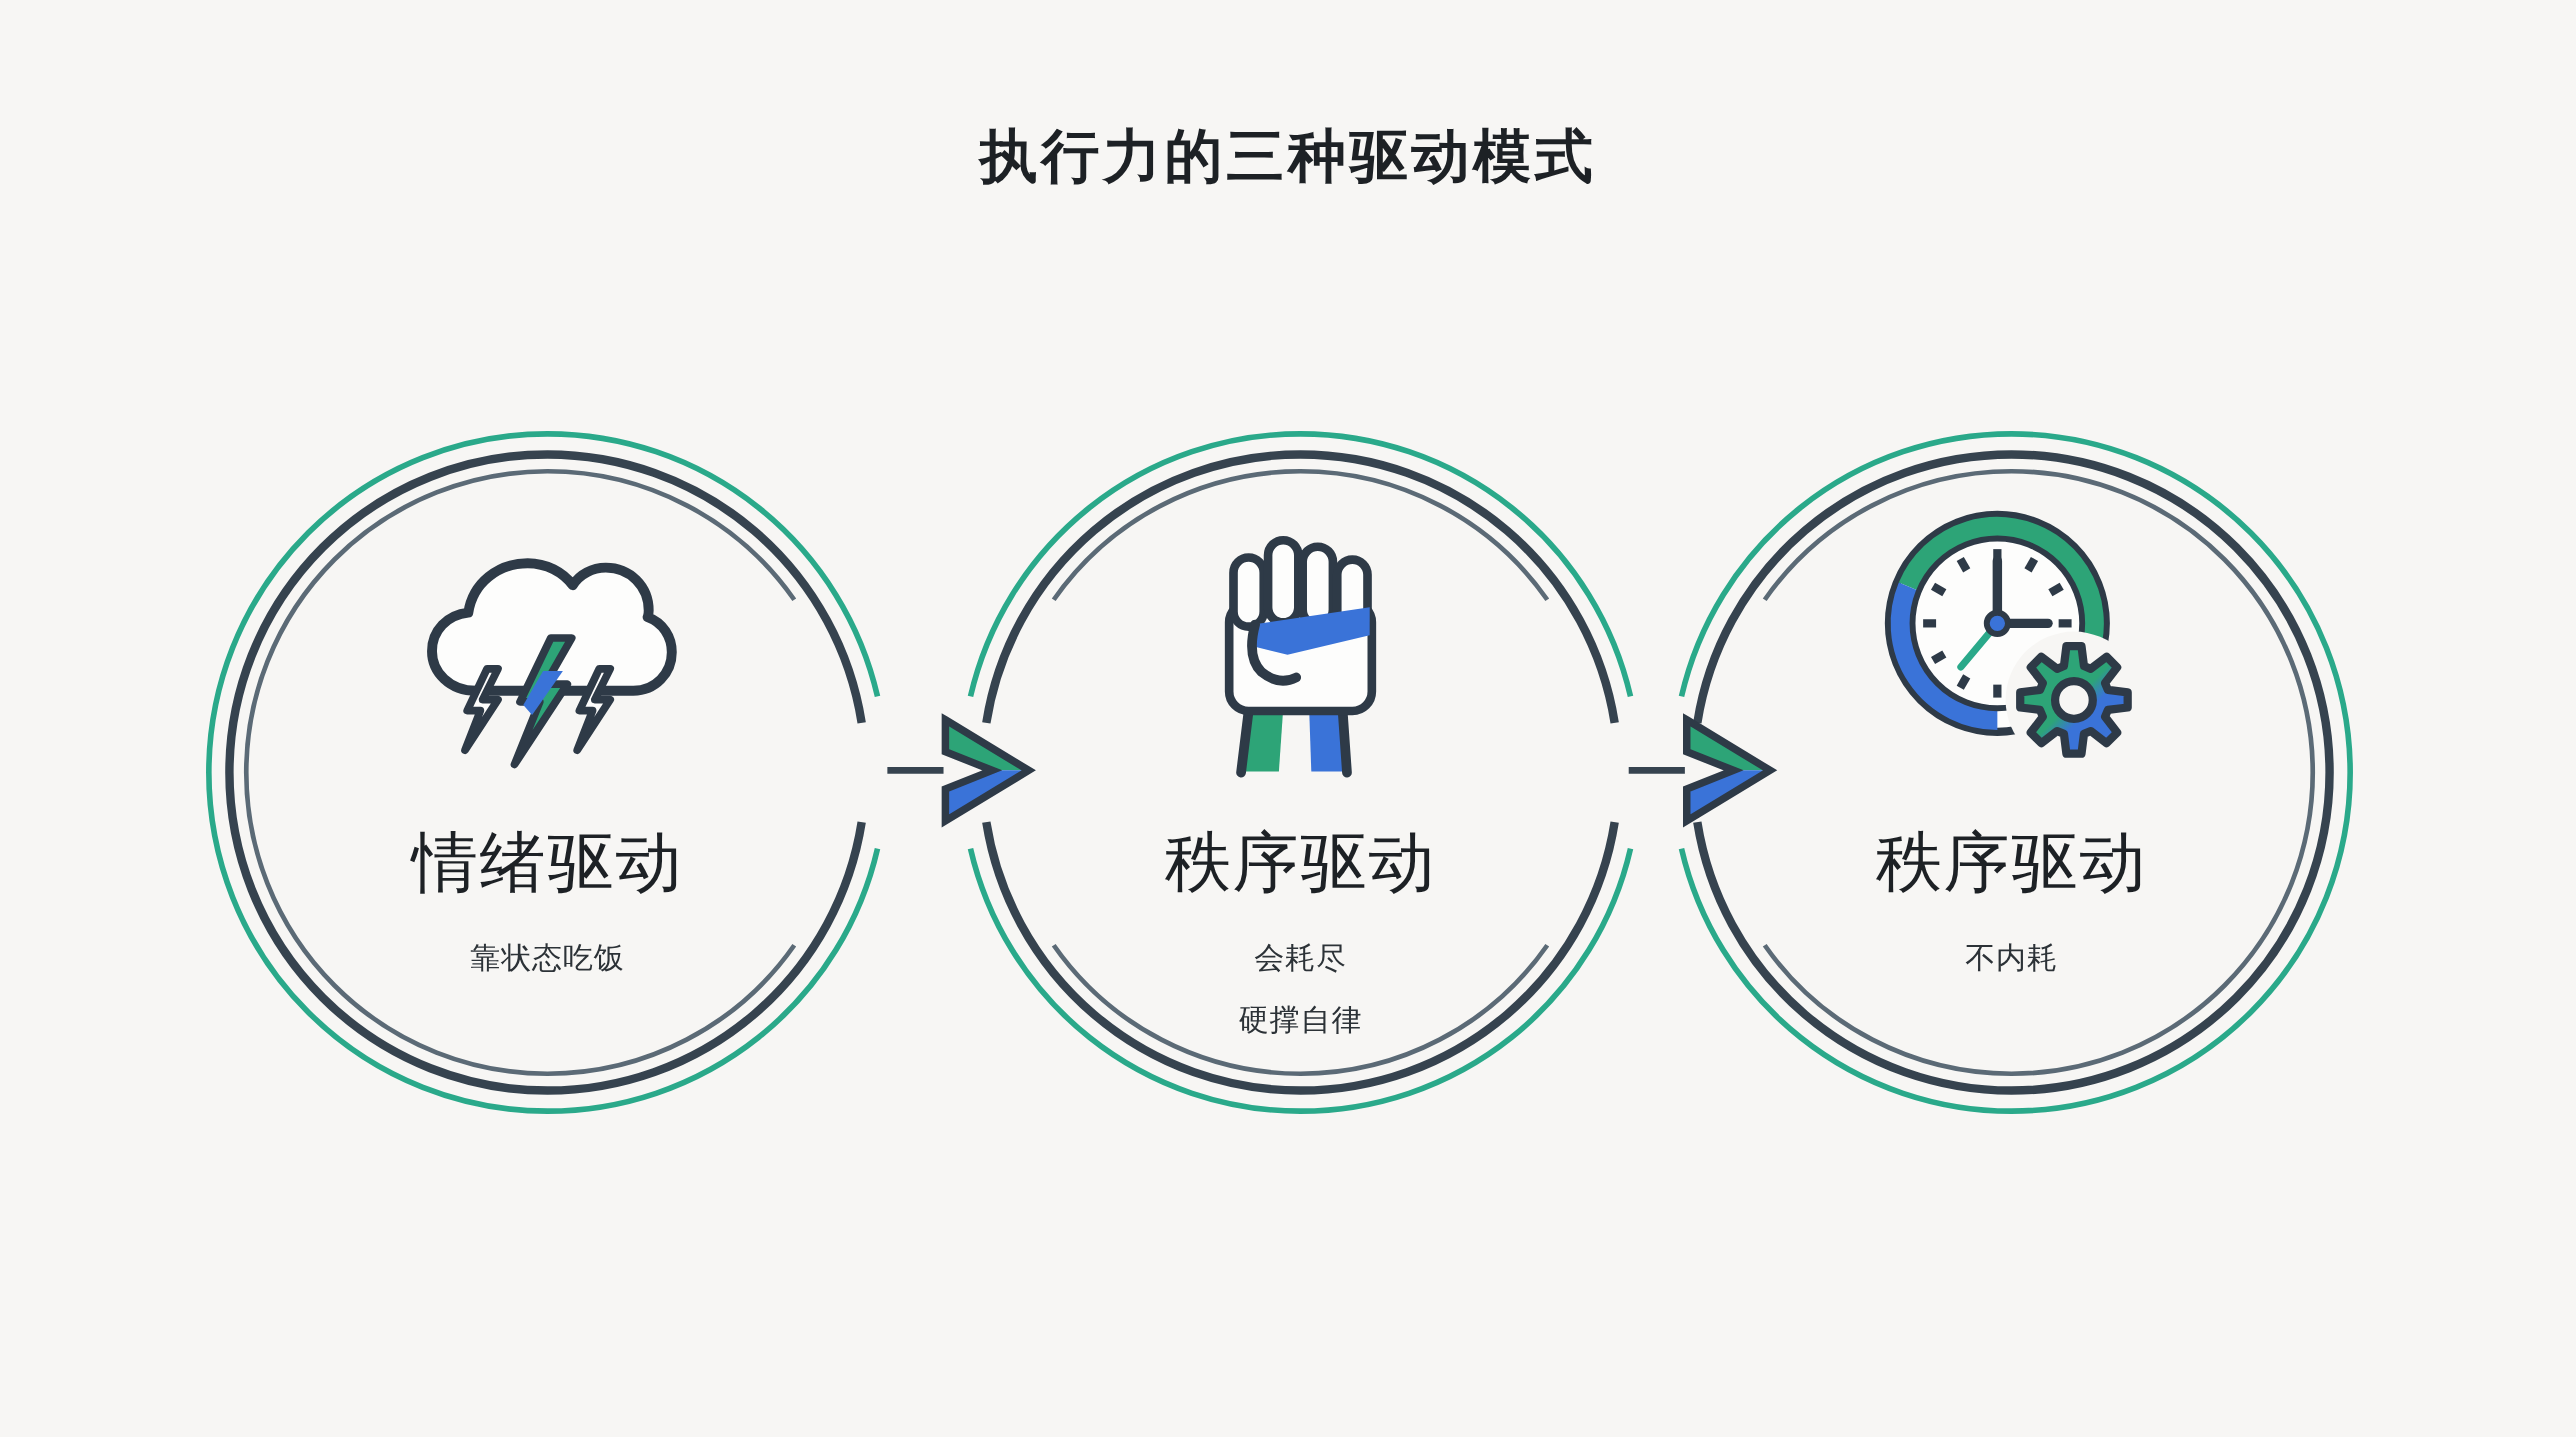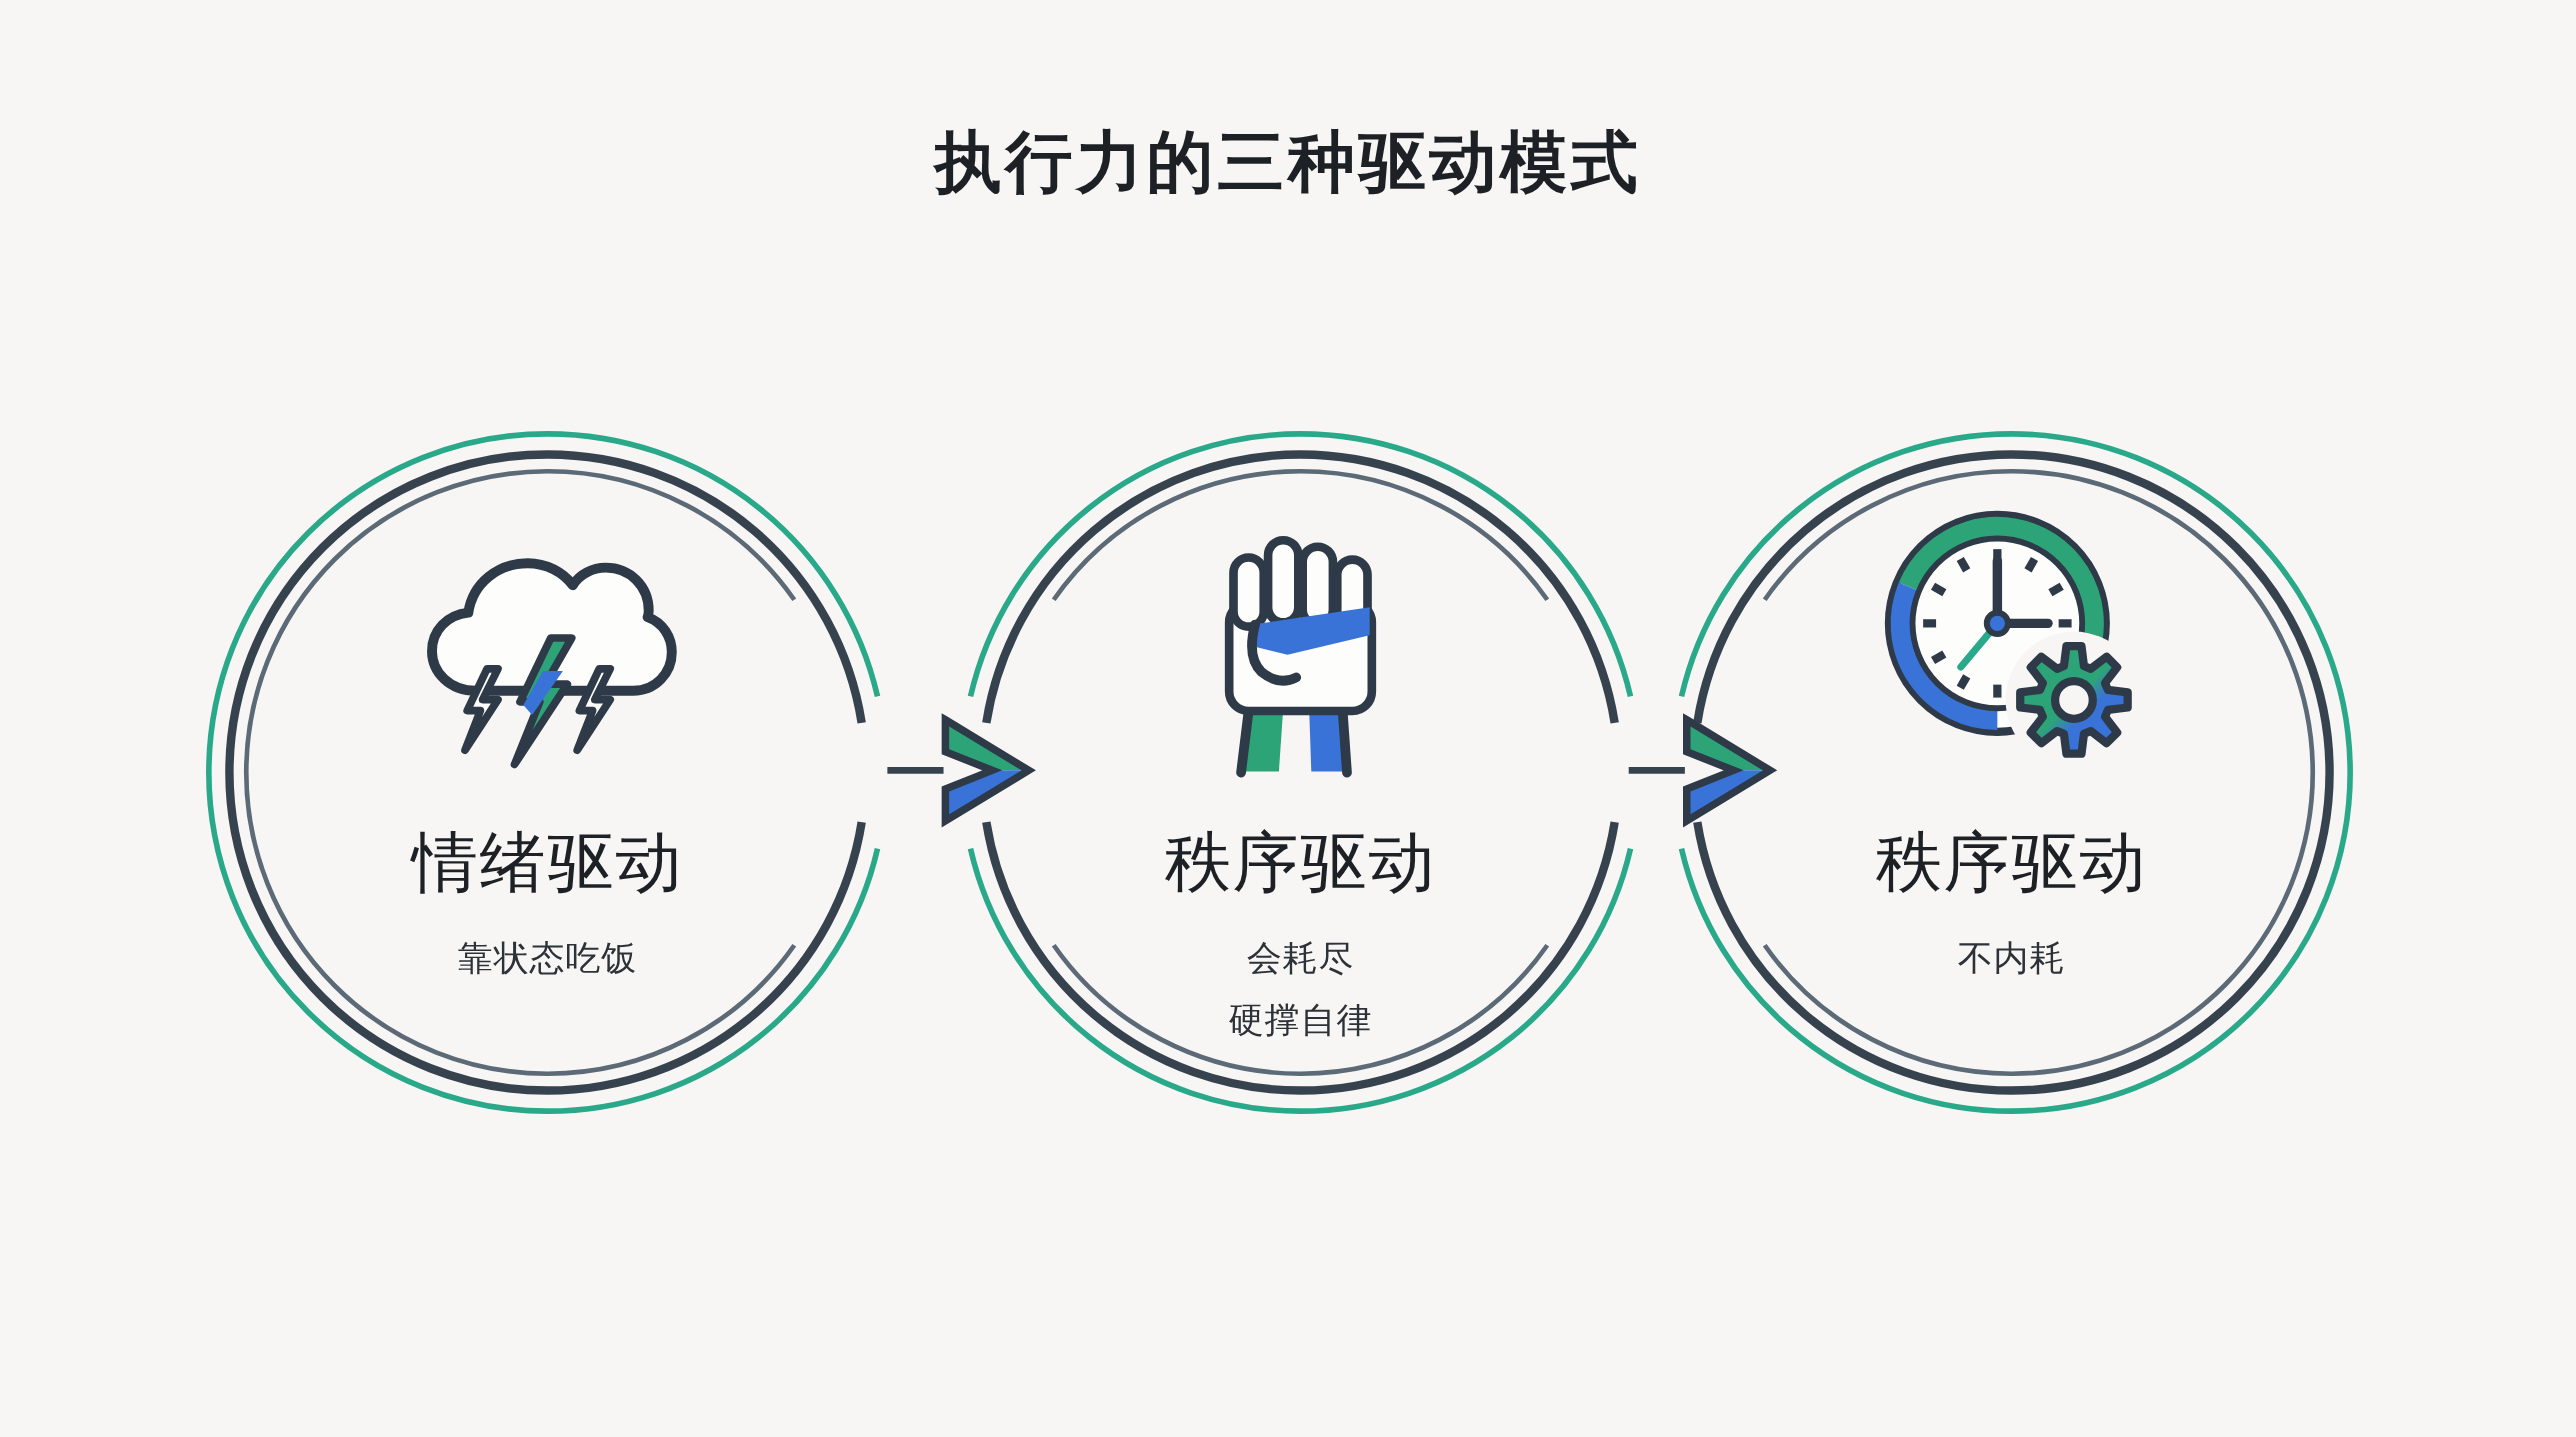--- a/index.html
+++ b/index.html
@@ -13,21 +13,21 @@
     --ink:#1d2125;
     --ink2:#2c3237;
   }
   *{margin:0;padding:0;box-sizing:border-box}
   html,body{width:2576px;height:1438px;}
   body{font-family:"Liberation Sans","DejaVu Sans",sans-serif;background:var(--bg);}
   .canvas{position:relative;width:2576px;height:1438px;background:var(--bg);overflow:hidden;}
 
   .diagram-title{
     position:absolute;top:120px;left:0;width:100%;
-    text-align:center;font-size:67px;font-weight:700;
+    text-align:center;font-size:58px;font-weight:700;
     color:var(--ink);letter-spacing:3.7px;line-height:1.25;
   }
 
   .node{position:absolute;width:711px;height:711px;top:417px;}
   .node-1{left:192px}
   .node-2{left:945px}
   .node-3{left:1656px}
   .rings{position:absolute;inset:0;}
 
   .ring-teal{fill:none;stroke:var(--teal);stroke-width:6;}
@@ -37,21 +37,21 @@
   .node-icon{
     position:absolute;top:80px;left:50%;transform:translateX(-50%);
     width:300px;height:281px;display:flex;align-items:center;justify-content:center;
   }
   .node-title{
     position:absolute;top:398px;left:0;width:100%;text-align:center;
     font-size:66px;font-weight:400;color:var(--ink);letter-spacing:1.9px;line-height:94px;
   }
   .node-desc{
     position:absolute;top:510px;left:0;width:100%;text-align:center;
-    font-size:35px;font-weight:500;color:var(--ink2);line-height:62px;letter-spacing:0.9px;
+    font-size:30px;font-weight:500;color:var(--ink2);line-height:62px;letter-spacing:0.9px;
   }
 
   .connectors{position:absolute;inset:0;}
 
   
   .ic-line{fill:none;stroke:var(--dark2);stroke-width:9;stroke-linejoin:round;stroke-linecap:round;}
   .ic-white{fill:#fdfdfc;stroke:var(--dark2);stroke-width:8;stroke-linejoin:round;}
   .tick{stroke:var(--dark2);stroke-width:7;stroke-linecap:butt;}
 </style>
 </head>

